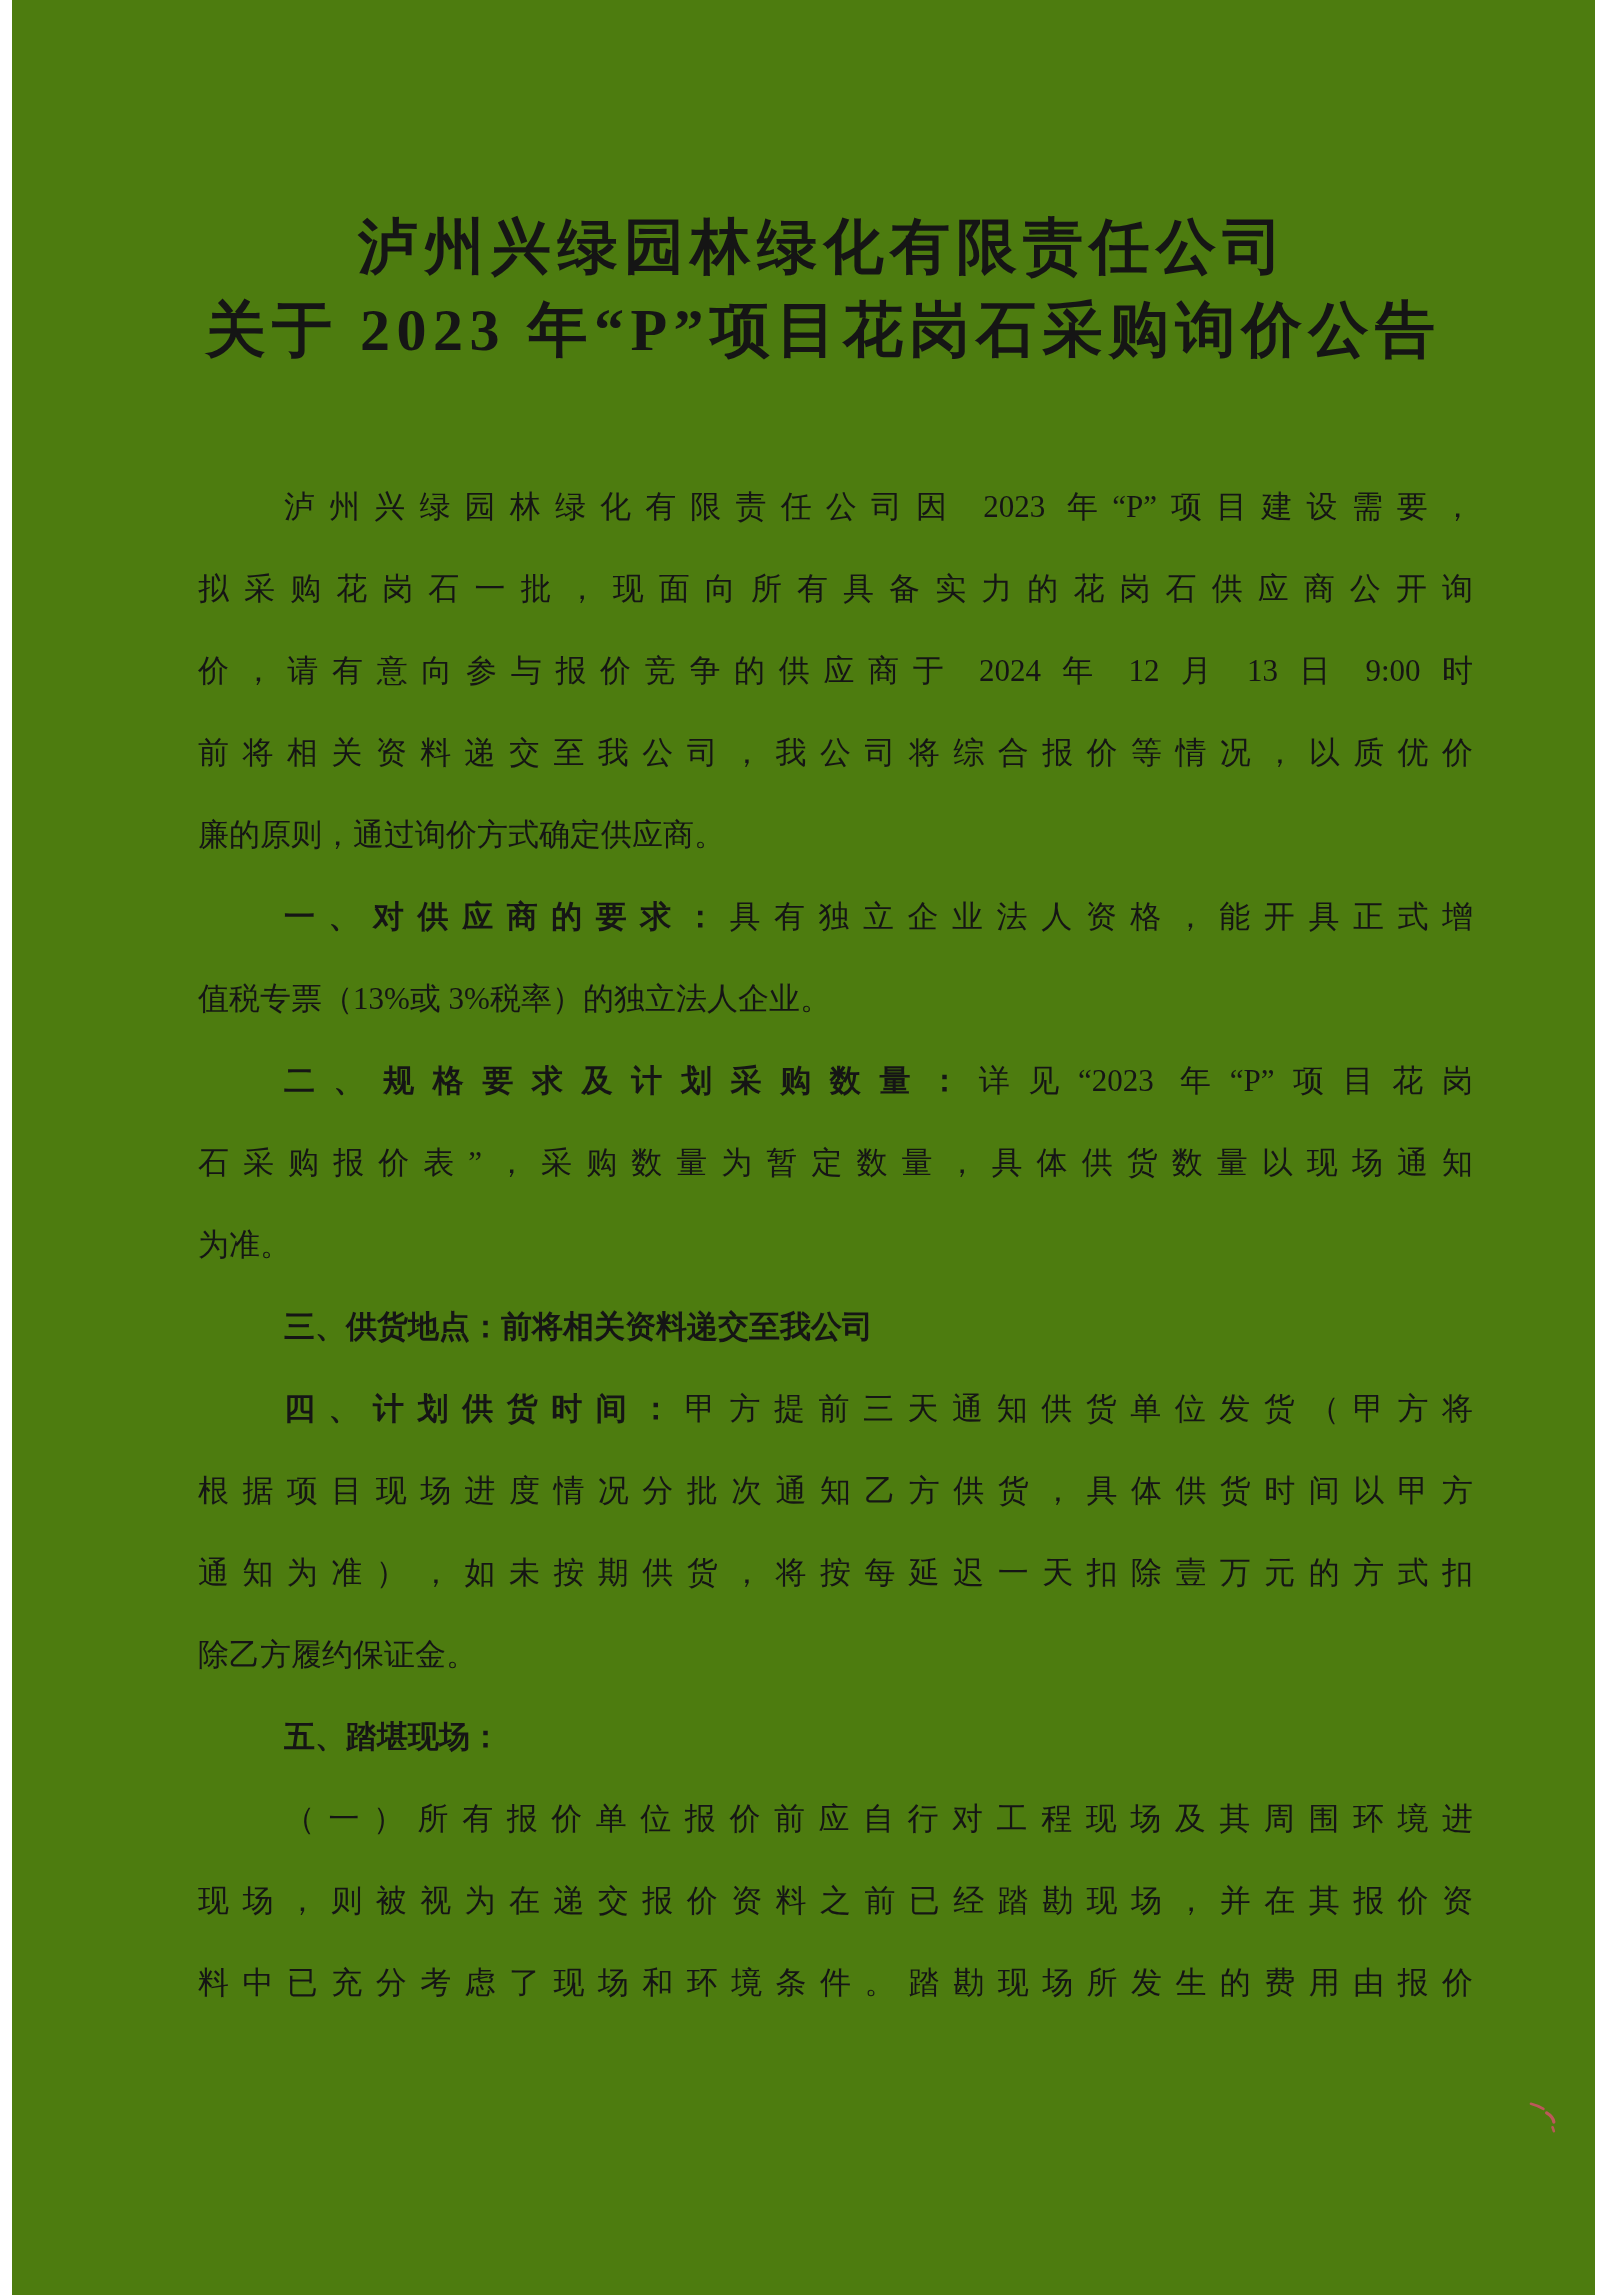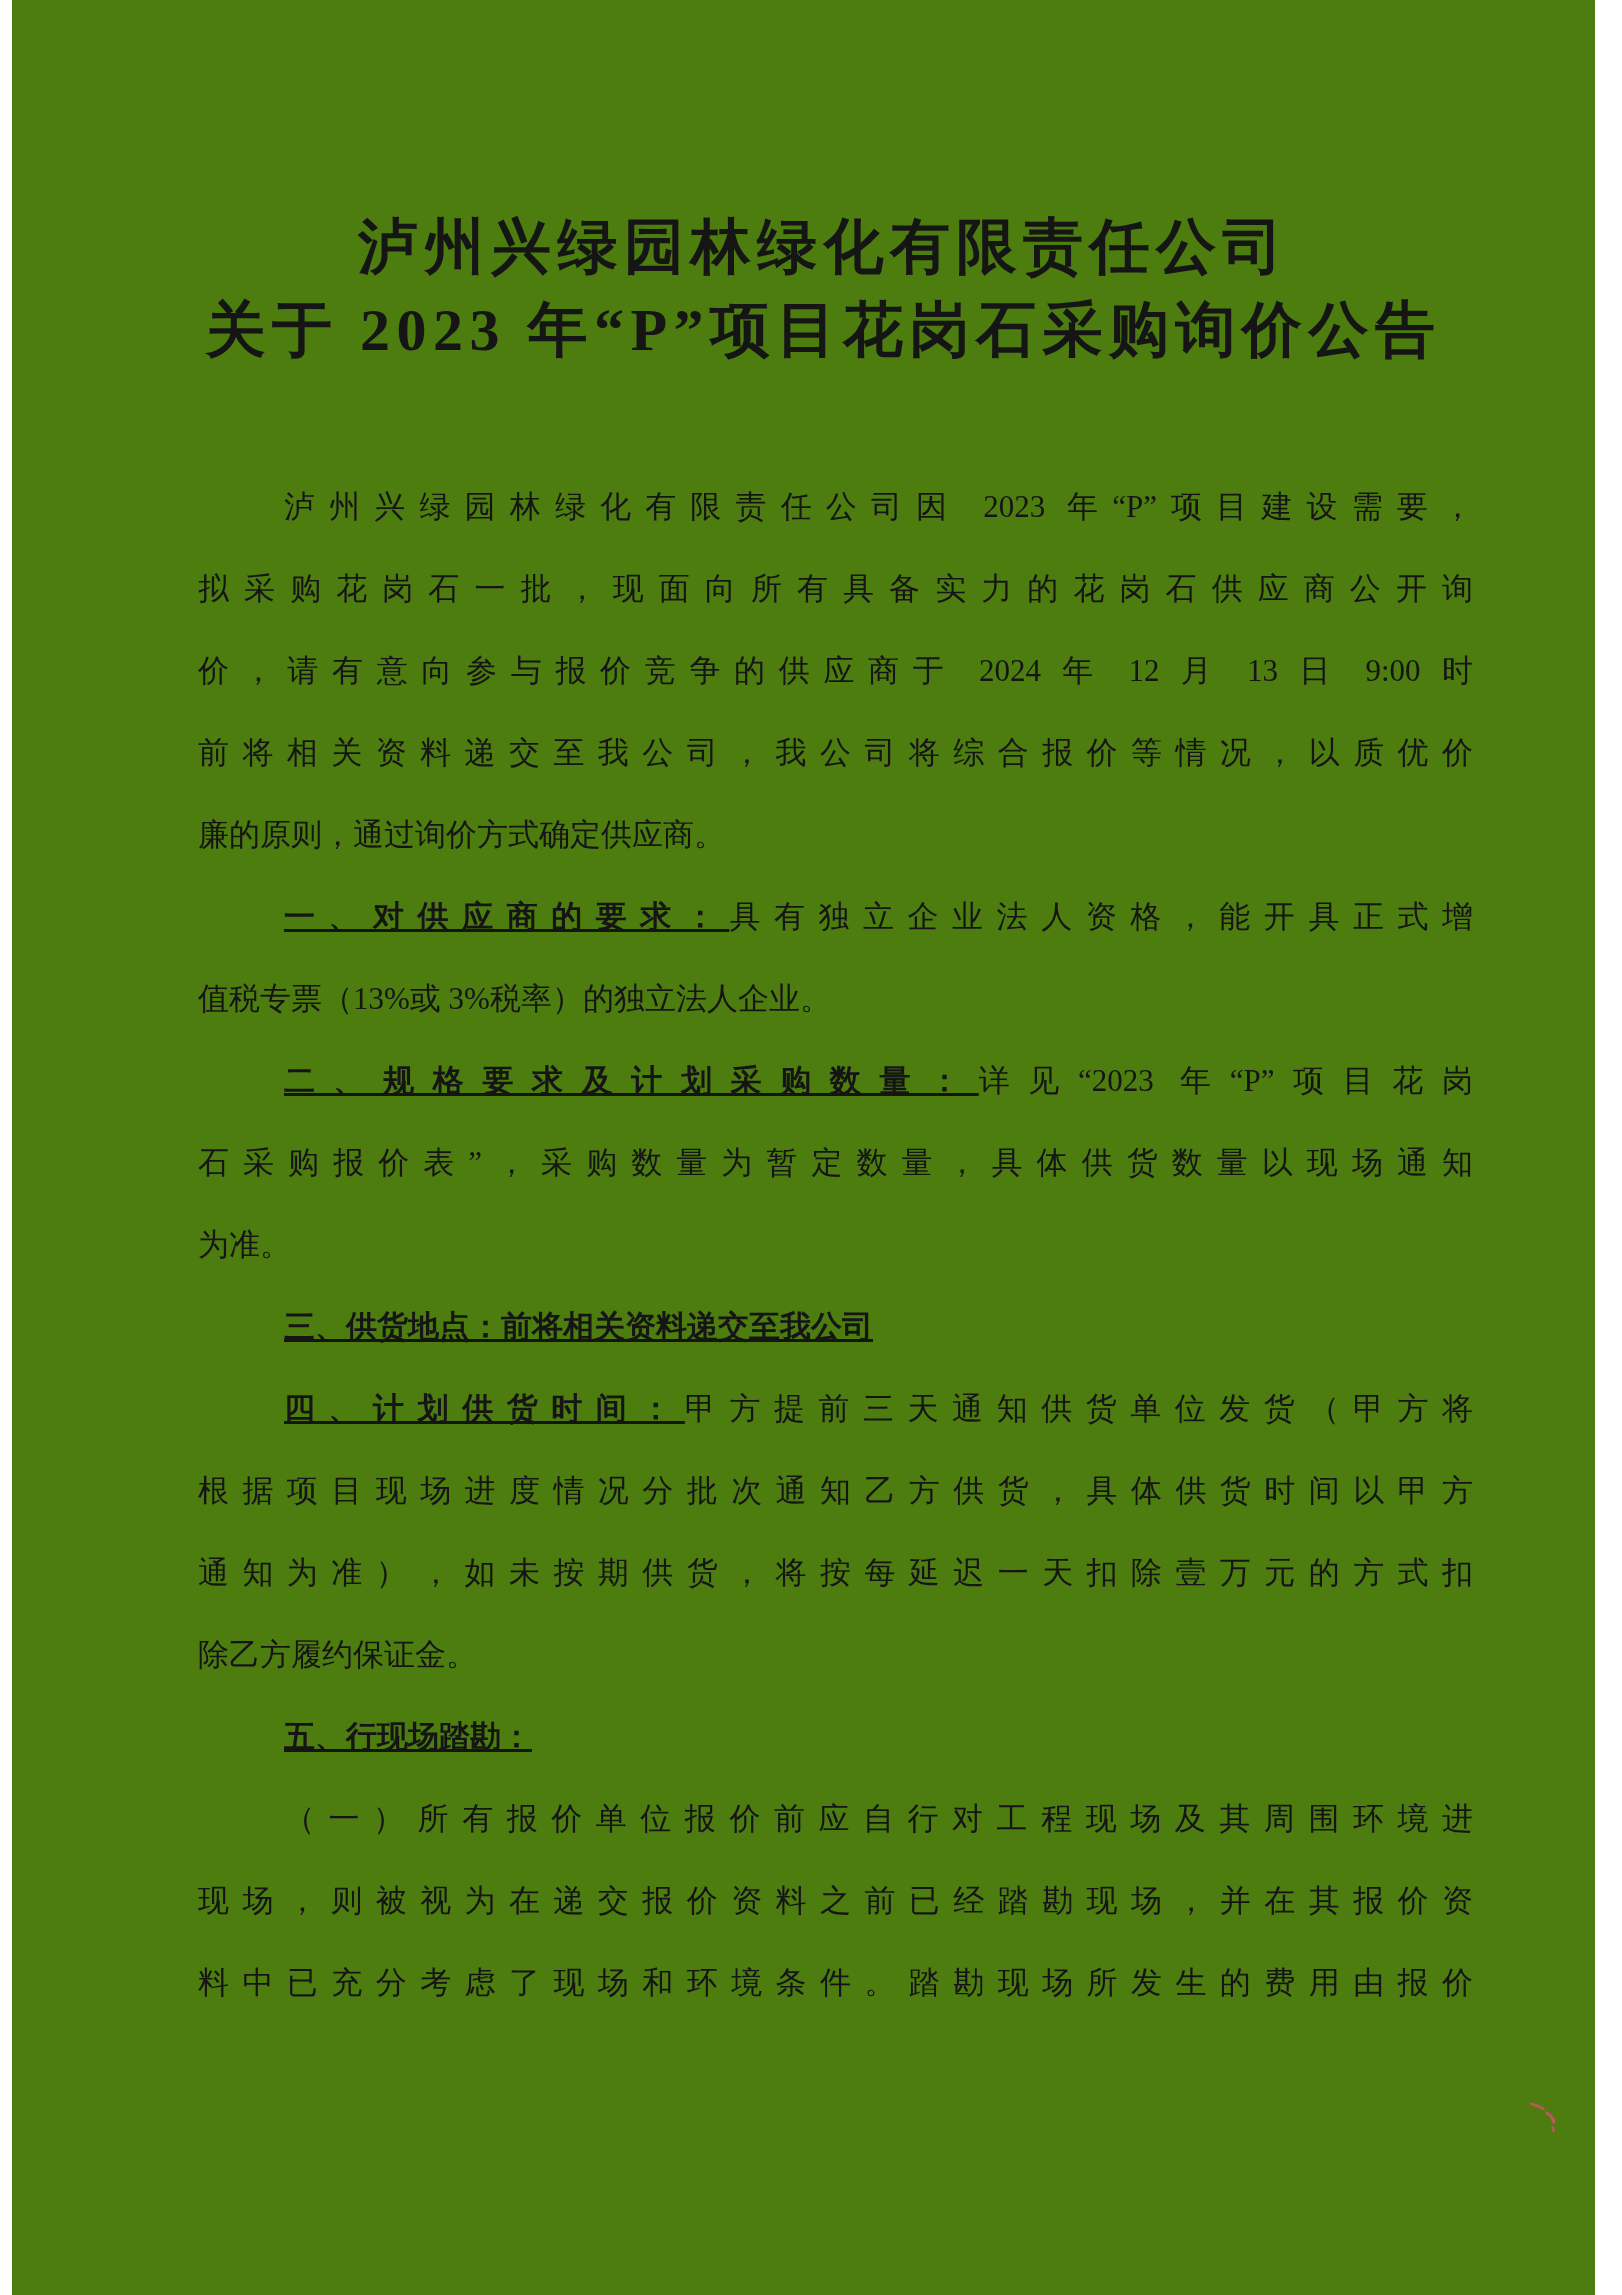--- a/index.html
+++ b/index.html
@@ -49,21 +49,20 @@
   }
   .line.j {
     text-align-last: justify;
   }
   .line.ind {
     text-indent: 86px;
   }
   .b {
     font-family: "Liberation Sans", sans-serif;
     font-weight: 700;
-    text-decoration: underline;
   }
   .ink-mark {
     position: absolute;
     left: 1517px;
     top: 2097px;
     width: 34px;
     height: 37px;
   }
 </style>
 </head>
@@ -85,21 +84,21 @@
       <div class="line j ind"><span class="b">一、对供应商的要求：</span><span>具有独立企业法人资格，能开具正式增</span></div>
       <div class="line"><span>值税专票（13%或 3%税率）的独立法人企业。</span></div>
       <div class="line j ind"><span class="b">二、规格要求及计划采购数量：</span><span>详见“2023 年“P”项目花岗</span></div>
       <div class="line j"><span>石采购报价表”，采购数量为暂定数量，具体供货数量以现场通知</span></div>
       <div class="line"><span>为准。</span></div>
       <div class="line ind"><span class="b">三、供货地点：前将相关资料递交至我公司</span></div>
       <div class="line j ind"><span class="b">四、计划供货时间：</span><span>甲方提前三天通知供货单位发货（甲方将</span></div>
       <div class="line j"><span>根据项目现场进度情况分批次通知乙方供货，具体供货时间以甲方</span></div>
       <div class="line j"><span>通知为准），如未按期供货，将按每延迟一天扣除壹万元的方式扣</span></div>
       <div class="line"><span>除乙方履约保证金。</span></div>
-      <div class="line ind"><span class="b">五、行现场踏勘：</span></div>
+      <div class="line ind"><span class="b">五、踏堪现场：</span></div>
       <div class="line j ind"><span>（一）所有报价单位报价前应自行对工程现场及其周围环境进</span></div>
       <div class="line j"><span>现场，则被视为在递交报价资料之前已经踏勘现场，并在其报价资</span></div>
       <div class="line j"><span>料中已充分考虑了现场和环境条件。踏勘现场所发生的费用由报价</span></div>
     </div>
 
   <svg class="ink-mark" viewBox="0 0 52 56" xmlns="http://www.w3.org/2000/svg">
     <path d="M3 10 Q12 12 22 18" fill="none" stroke="#d94f6e" stroke-width="4" stroke-linecap="round" opacity="0.8"></path>
     <path d="M27 24 Q37 30 38 38" fill="none" stroke="#d94f6e" stroke-width="5" stroke-linecap="round" opacity="0.8"></path>
     <path d="M36 46 L38 52" fill="none" stroke="#d94f6e" stroke-width="4" stroke-linecap="round" opacity="0.75"></path>
   </svg>

